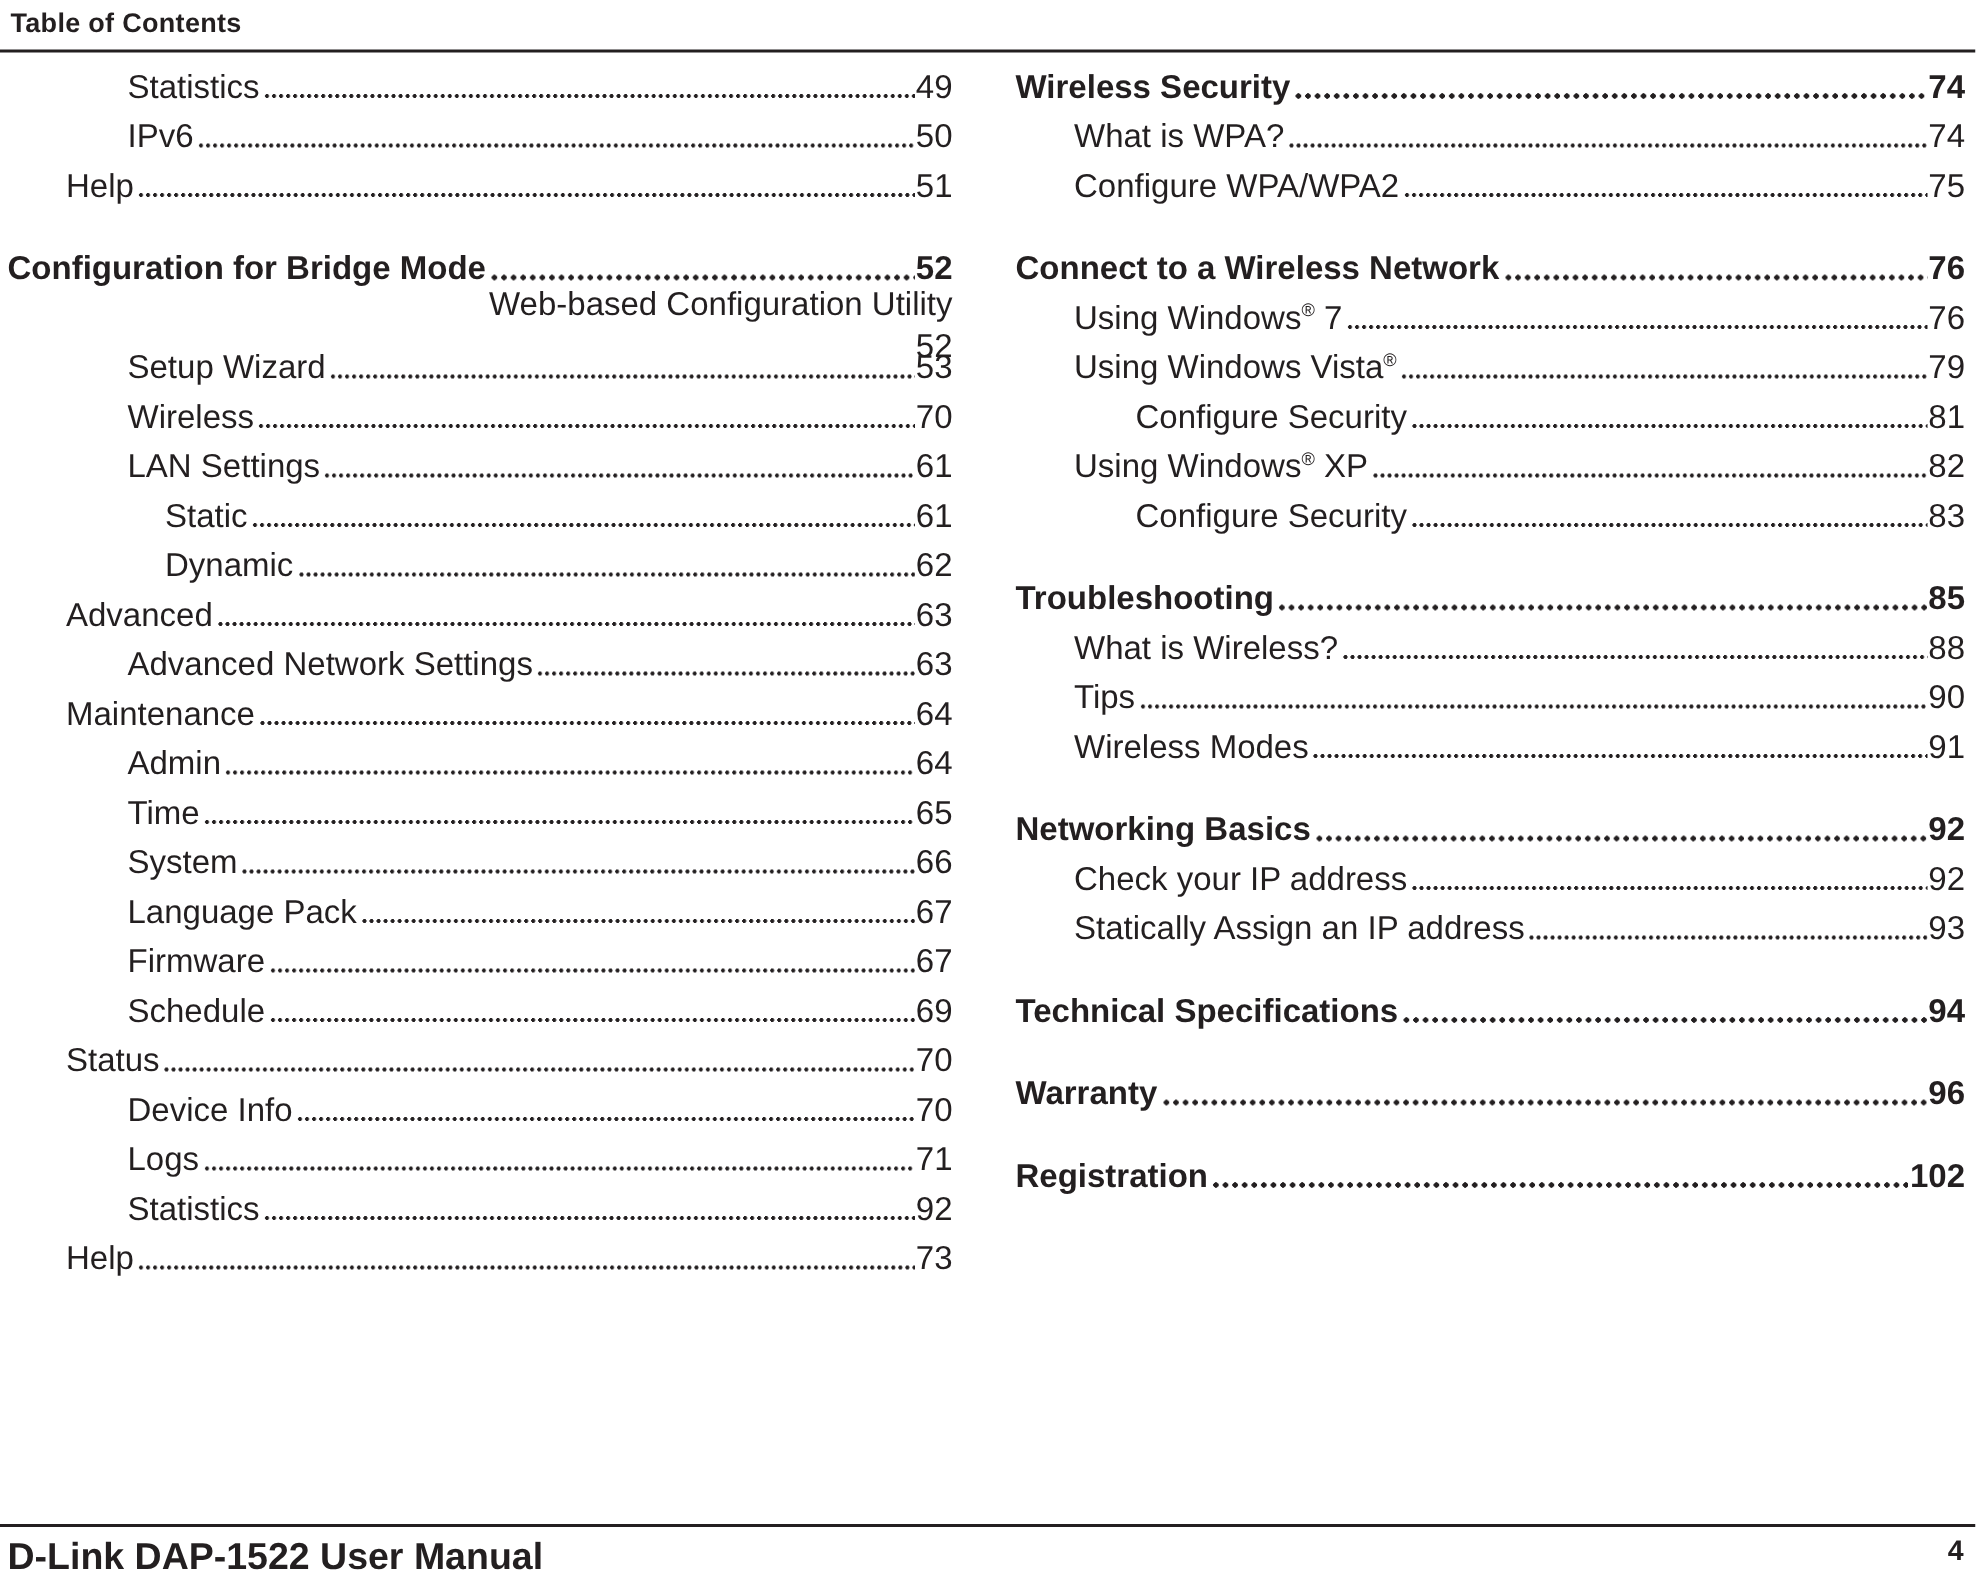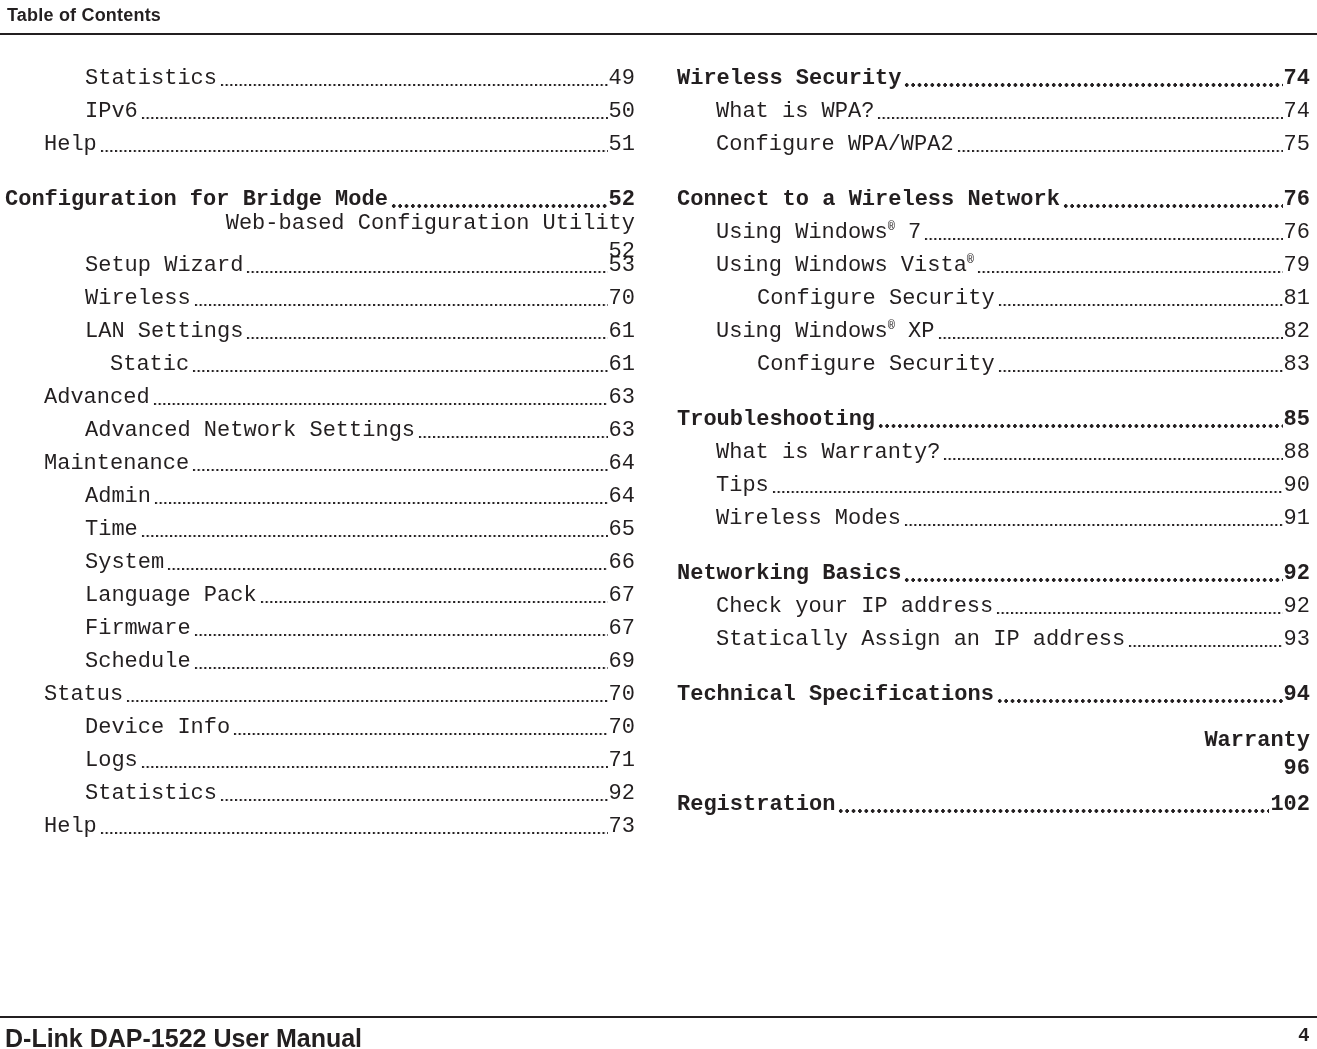--- a/index.html
+++ b/index.html
@@ -26,22 +26,22 @@
   }
   .footer-left {
     position: absolute; left: 5px; top: 1024px;
     font-size: 25px; font-weight: bold;
   }
   .footer-page {
     position: absolute; right: 8px; top: 1024px;
     font-size: 19px; font-weight: bold;
   }
   .toc-col {
-    position: absolute; top: 58px;
-    display: flex; flex-direction: column; font-family: Liberation Mono, monospace;
+    position: absolute; top: 37px;
+    display: flex; flex-direction: column;
   }
   .toc-col-left  { left: 5px;   width: 630px; }
   .toc-col-right { left: 677px; width: 633px; }
   .toc-row {
     display: flex; align-items: flex-end;
     height: 33px; font-size: 22px;
     box-sizing: border-box;
     white-space: nowrap;
   }
   .toc-row.bold { font-weight: bold; }
@@ -109,20 +109,25 @@
     <div class="toc-row" style="padding-left: 80px;">
       <span class="toc-label">LAN Settings</span>
       <span class="toc-leader"></span>
       <span class="toc-page">61</span>
     </div>
     <div class="toc-row" style="padding-left: 105px;">
       <span class="toc-label">Static</span>
       <span class="toc-leader"></span>
       <span class="toc-page">61</span>
     </div>
+    <div class="toc-row" style="padding-left: 105px;">
+      <span class="toc-label">Dynamic</span>
+      <span class="toc-leader"></span>
+      <span class="toc-page">62</span>
+    </div>
     <div class="toc-row" style="padding-left: 39px;">
       <span class="toc-label">Advanced</span>
       <span class="toc-leader"></span>
       <span class="toc-page">63</span>
     </div>
     <div class="toc-row" style="padding-left: 80px;">
       <span class="toc-label">Advanced Network Settings</span>
       <span class="toc-leader"></span>
       <span class="toc-page">63</span>
     </div>
@@ -233,21 +238,21 @@
       <span class="toc-label">Configure Security</span>
       <span class="toc-leader"></span>
       <span class="toc-page">83</span>
     </div>
     <div class="toc-row bold" style="padding-left: 0px;">
       <span class="toc-label">Troubleshooting</span>
       <span class="toc-leader"></span>
       <span class="toc-page">85</span>
     </div>
     <div class="toc-row" style="padding-left: 39px;">
-      <span class="toc-label">What is Warranty?</span>
+      <span class="toc-label">What is Wireless?</span>
       <span class="toc-leader"></span>
       <span class="toc-page">88</span>
     </div>
     <div class="toc-row" style="padding-left: 39px;">
       <span class="toc-label">Tips</span>
       <span class="toc-leader"></span>
       <span class="toc-page">90</span>
     </div>
     <div class="toc-row" style="padding-left: 39px;">
       <span class="toc-label">Wireless Modes</span>
@@ -267,21 +272,21 @@
     <div class="toc-row" style="padding-left: 39px;">
       <span class="toc-label">Statically Assign an IP address</span>
       <span class="toc-leader"></span>
       <span class="toc-page">93</span>
     </div>
     <div class="toc-row bold" style="padding-left: 0px;">
       <span class="toc-label">Technical Specifications</span>
       <span class="toc-leader"></span>
       <span class="toc-page">94</span>
     </div>
-    <div class="toc-row bold" style="padding-left: 0px; flex-direction: column;">
+    <div class="toc-row bold" style="padding-left: 0px;">
       <span class="toc-label">Warranty</span>
       <span class="toc-leader"></span>
       <span class="toc-page">96</span>
     </div>
     <div class="toc-row bold" style="padding-left: 0px;">
       <span class="toc-label">Registration</span>
       <span class="toc-leader"></span>
       <span class="toc-page">102</span>
     </div>
   </div>

